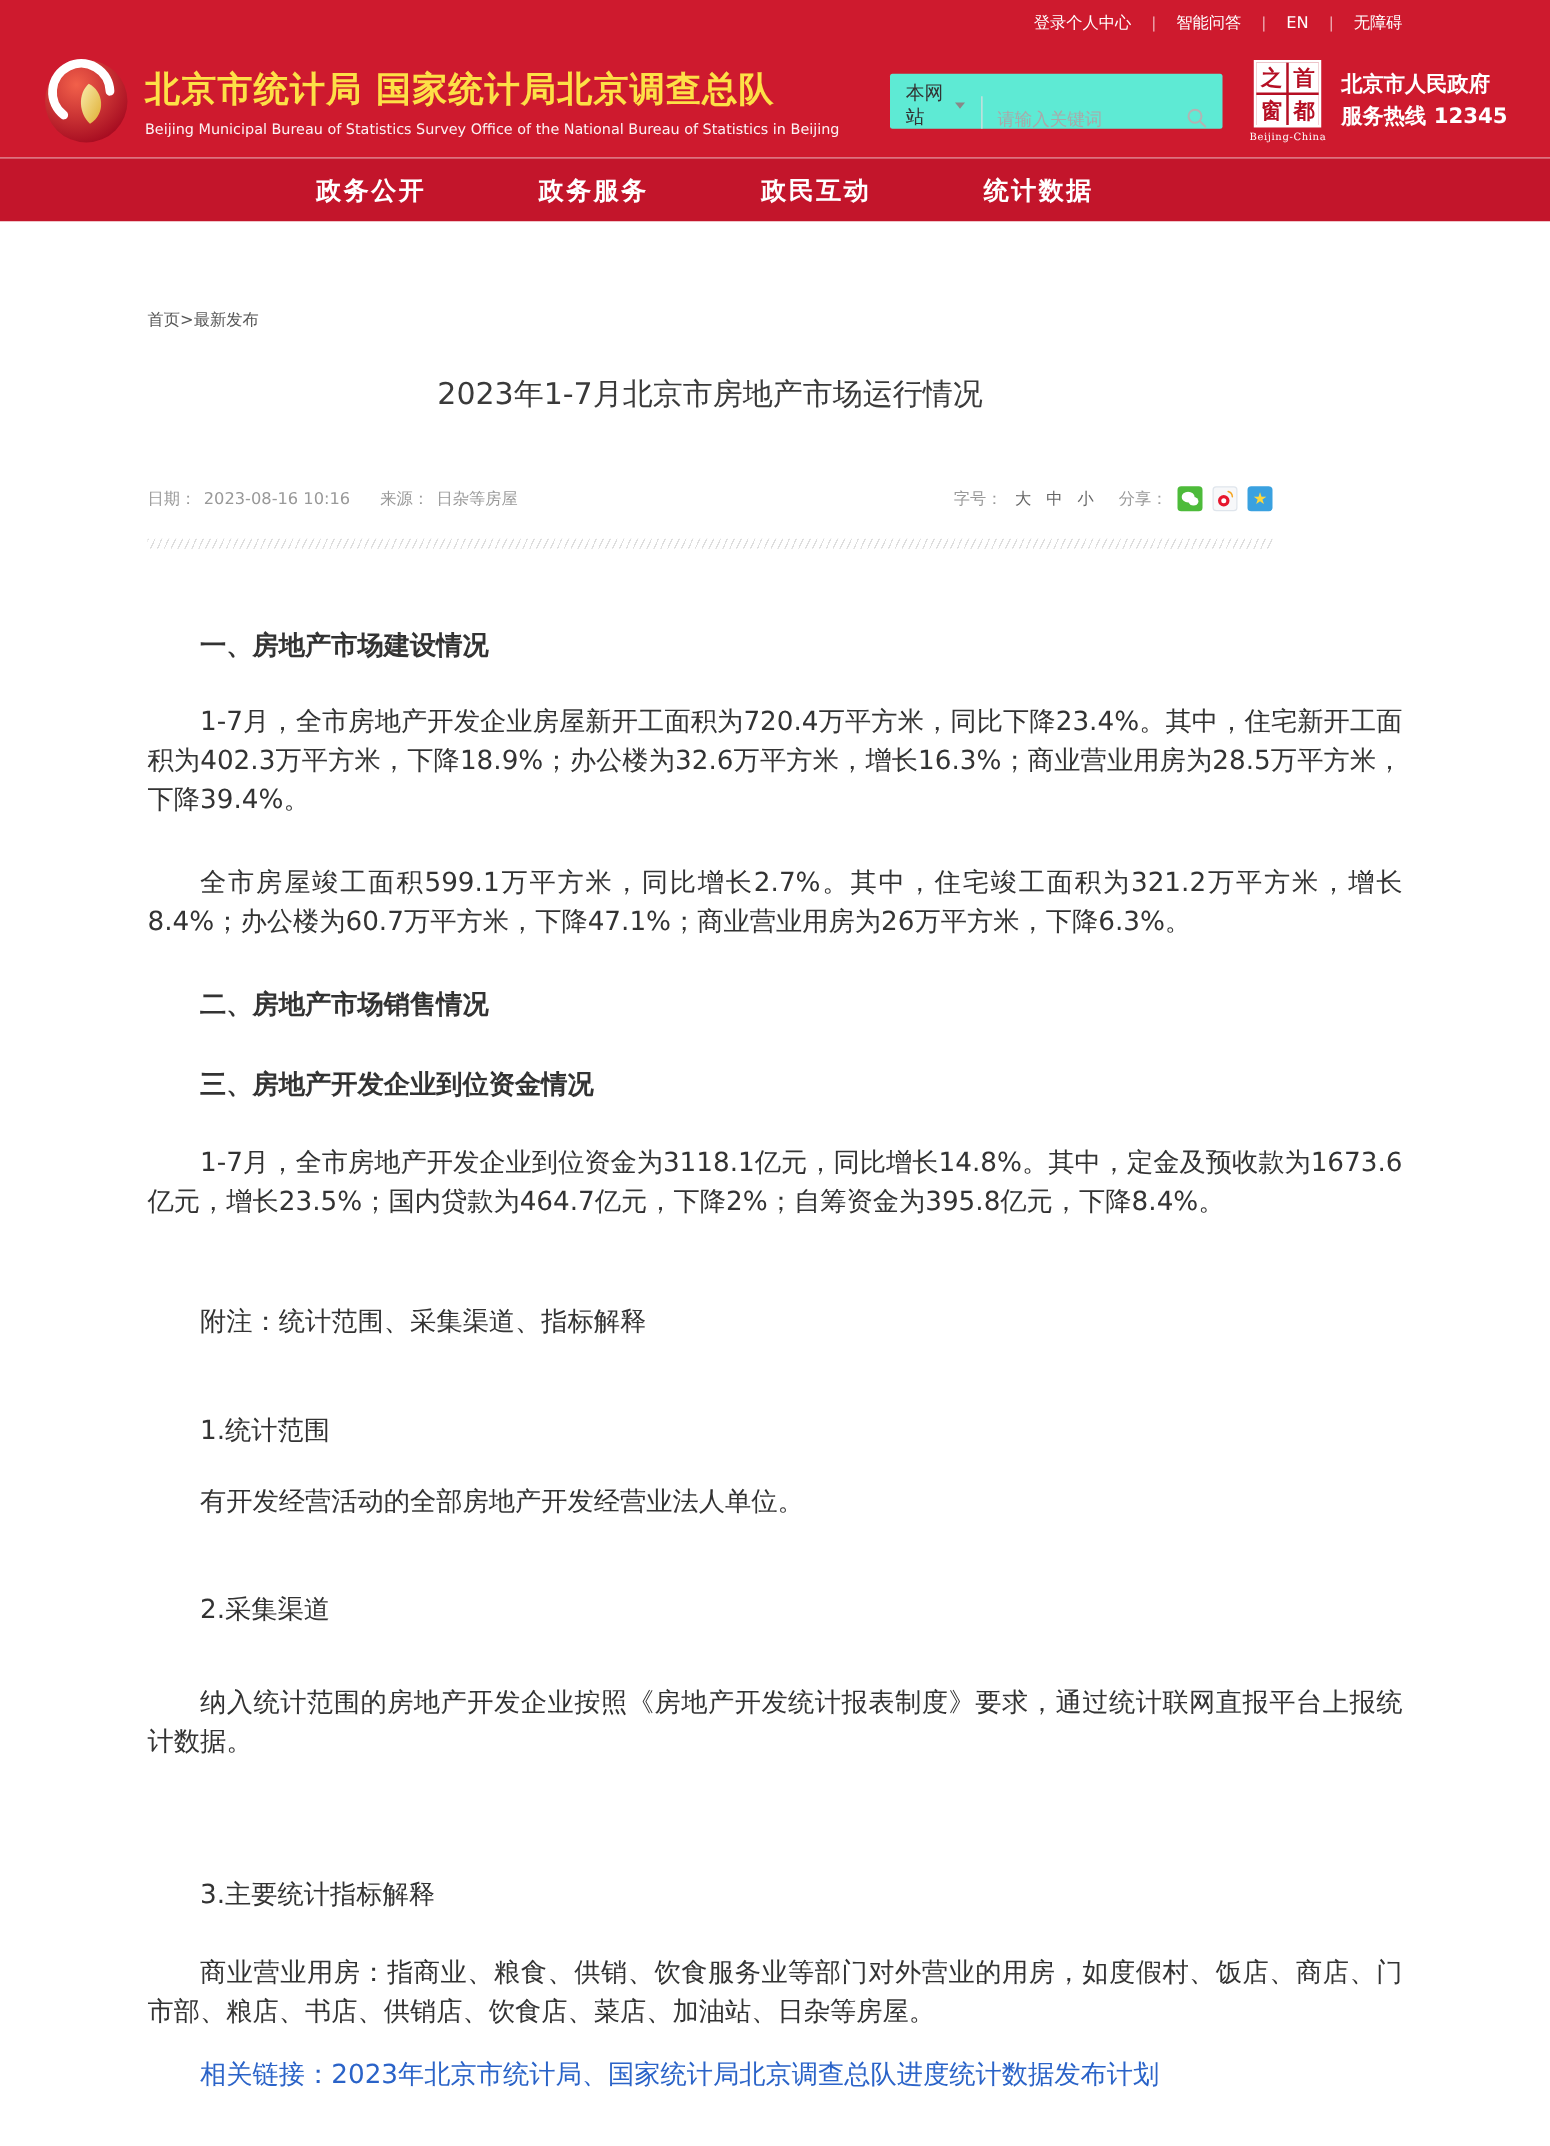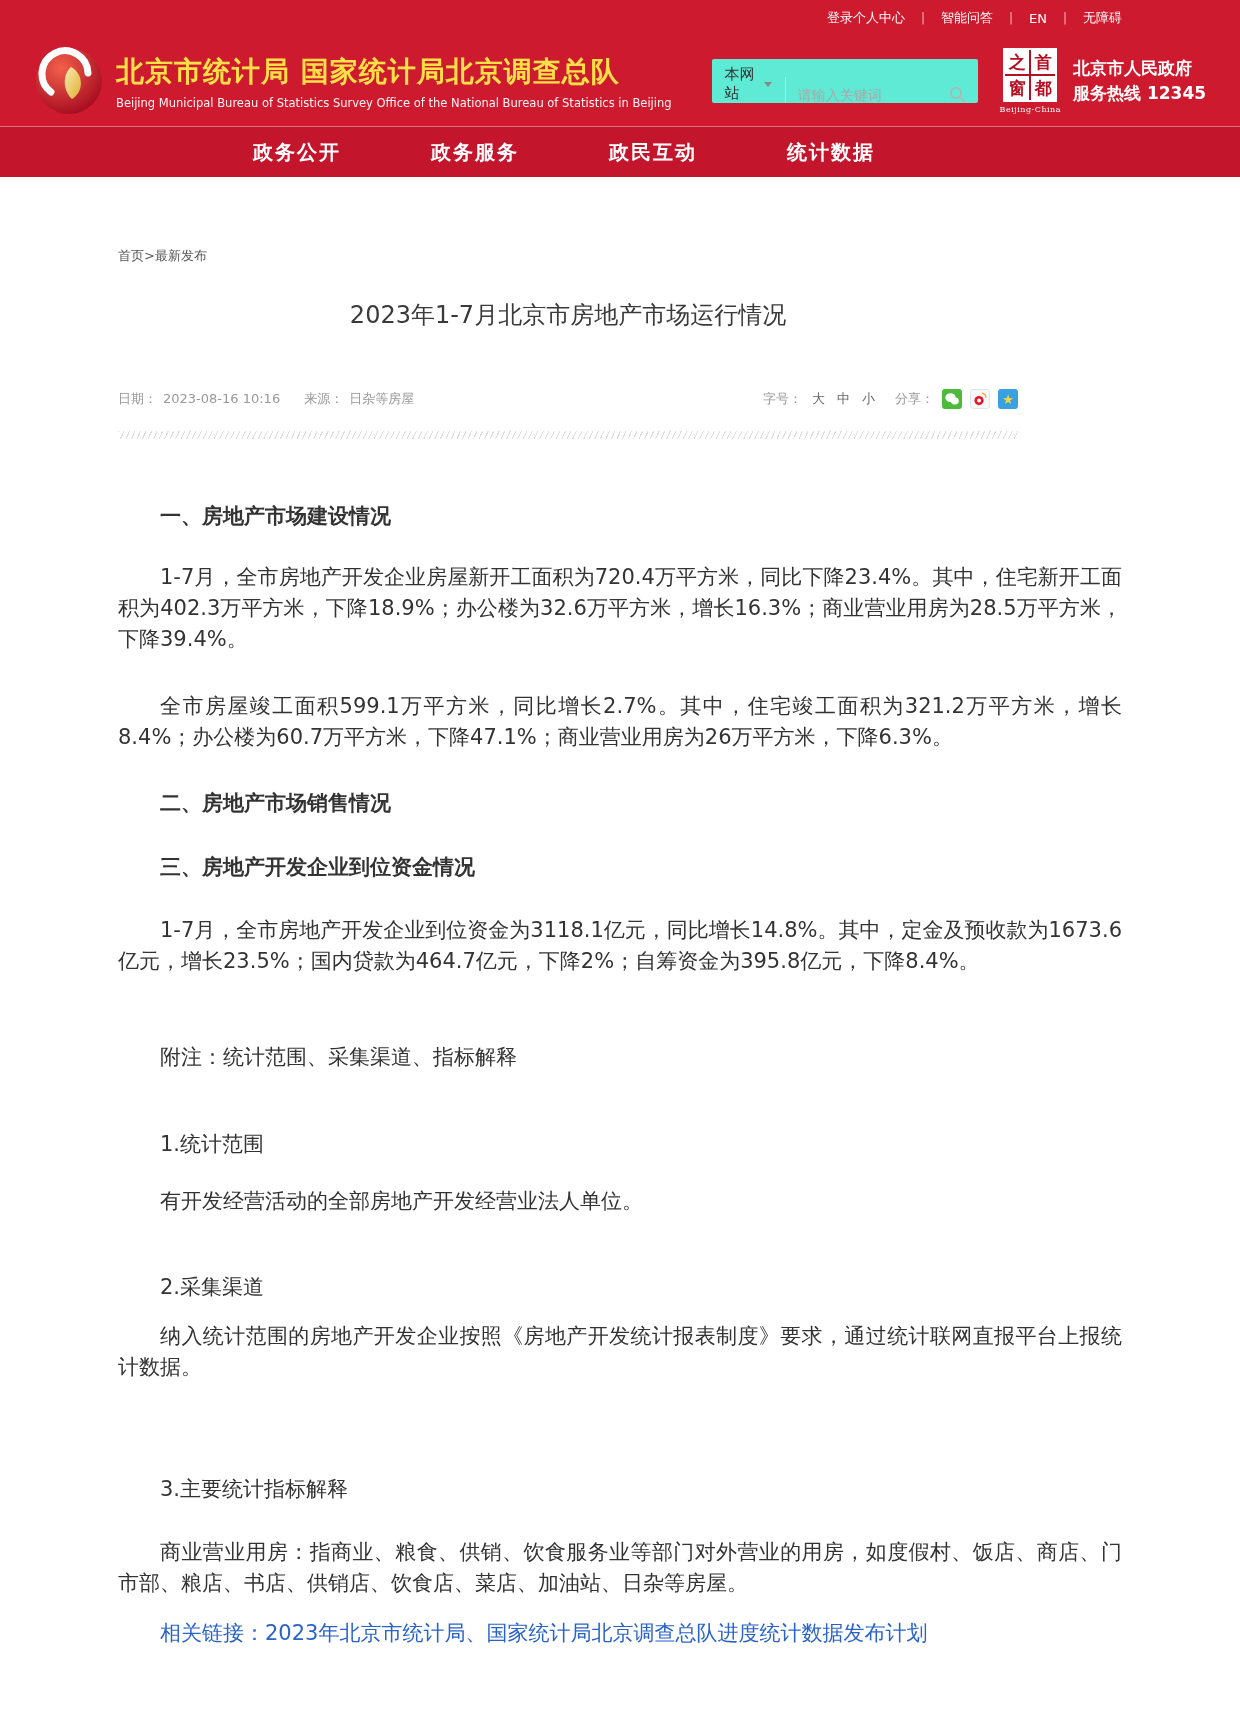--- a/index.html
+++ b/index.html
@@ -71,21 +71,21 @@
   .hatch {
     margin-top:22px; width:900px; height:8px;
     background:repeating-linear-gradient(115deg,#dedede 0 1px,transparent 1px 5px);
   }
   
   .blk { font-size:21px; color:#333; line-height:31px; text-align:justify; text-indent:2em; }
   .blk.h { font-weight:bold; }
   .blk.link { color:#2a63c8; cursor:pointer; }
   .mt62{margin-top:62px}.mt30{margin-top:30px}.mt36{margin-top:36px}.mt35{margin-top:35px}
   .mt31{margin-top:31px}.mt33{margin-top:33px}.mt32{margin-top:32px}.mt65{margin-top:65px}
-  .mt56{margin-top:56px}.mt26{margin-top:26px}.mt55{margin-top:55px}.mt27{margin-top:18px}
+  .mt56{margin-top:56px}.mt26{margin-top:26px}.mt55{margin-top:55px}.mt27{margin-top:44px}
   .mt91{margin-top:91px}.mt19{margin-top:19px}
 </style>
 </head>
 <body>
 
 <div class="topbar">
   <a>登录个人中心</a>
   <span class="sep">|</span>
   <a>智能问答</a>
   <span class="sep">|</span>

